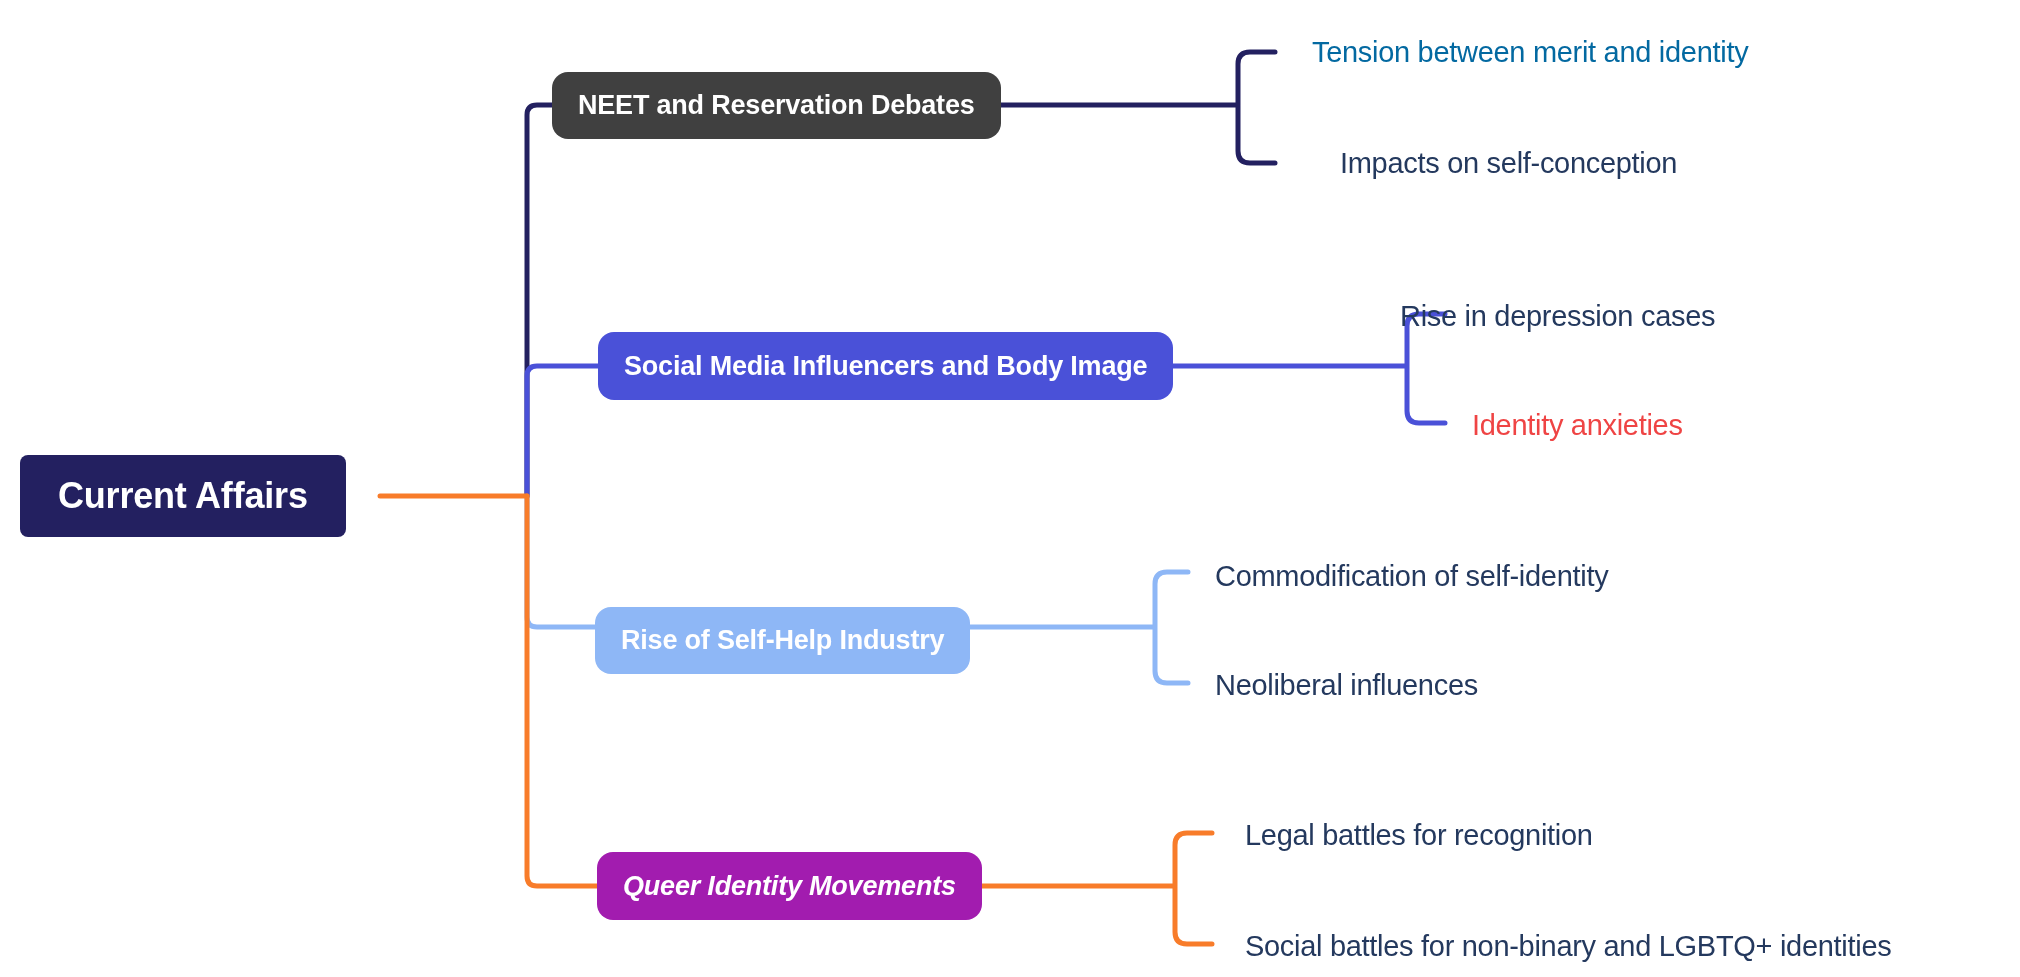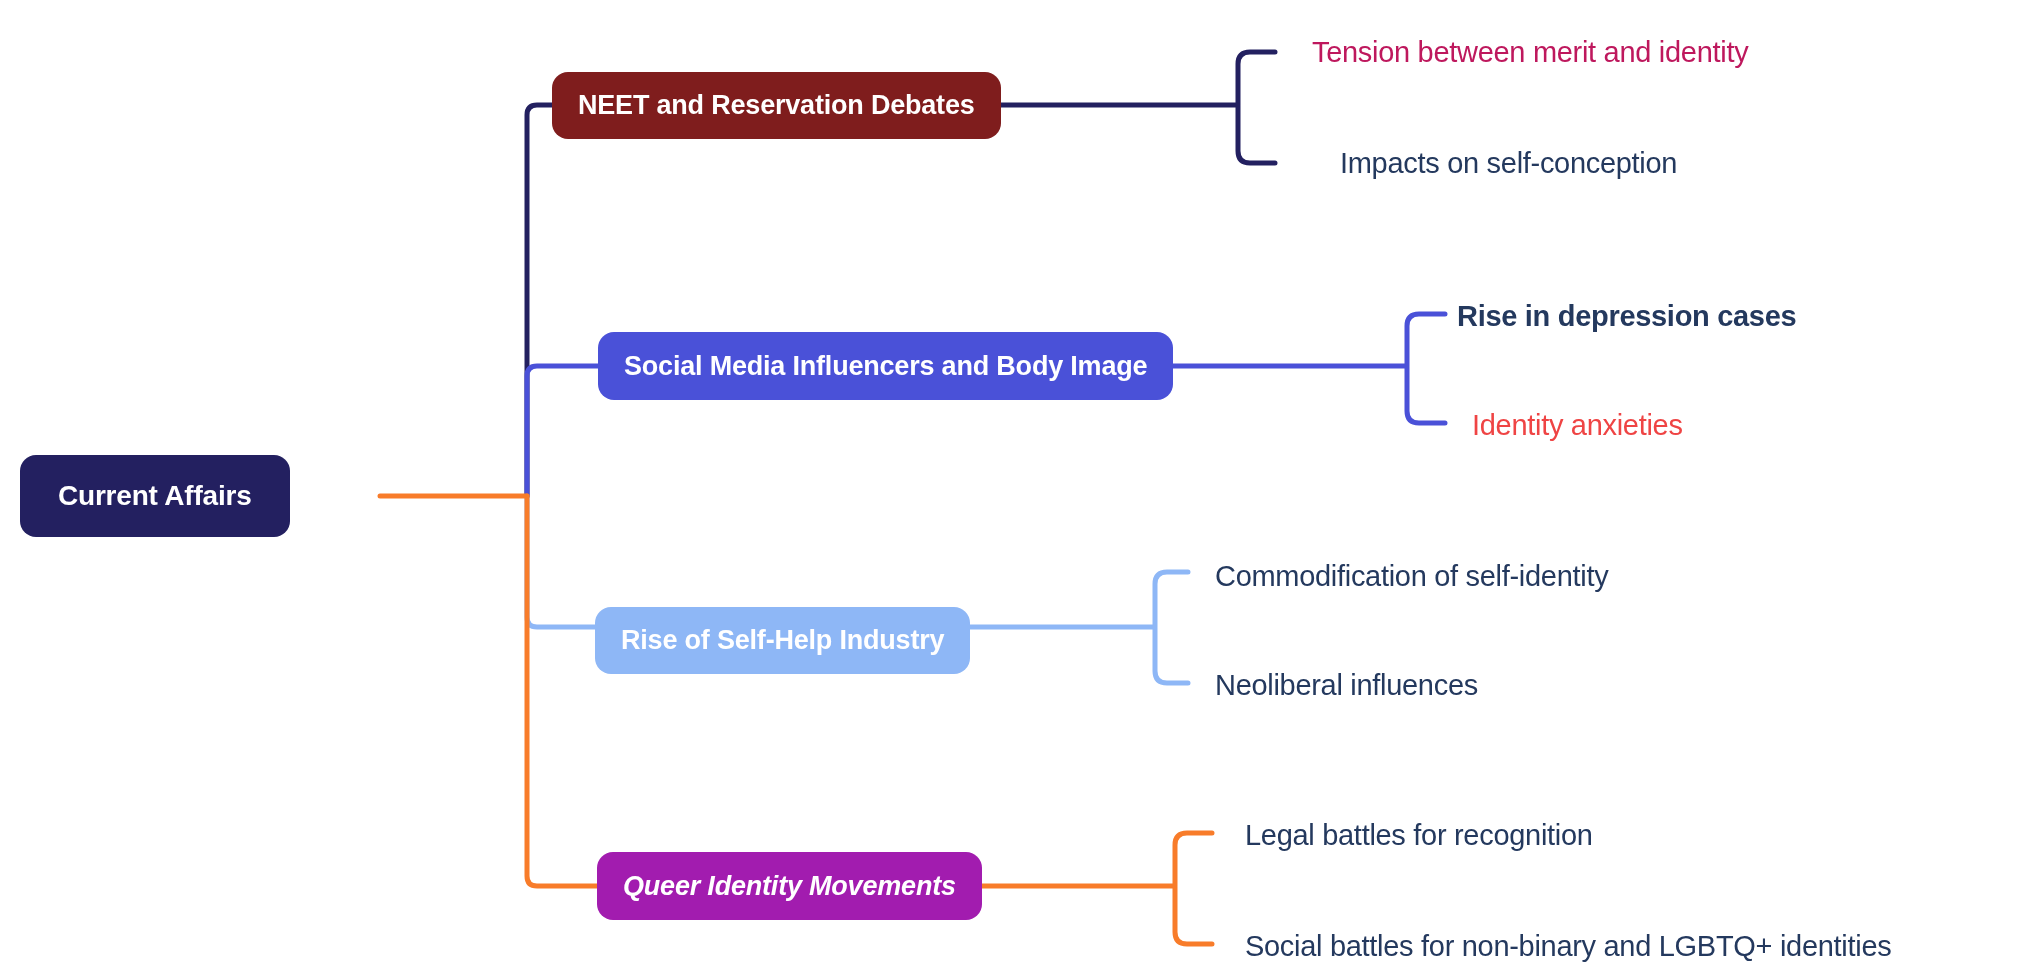--- a/index.html
+++ b/index.html
@@ -12,34 +12,34 @@
   }
   svg.wires{position:absolute;left:0;top:0;width:2020px;height:977px;}
   .node{
     position:absolute;
     display:flex;align-items:center;justify-content:center;
     color:#ffffff;font-weight:bold;white-space:nowrap;
     letter-spacing:-0.2px;
   }
   .root{
     left:20px;top:455px;height:82px;
-    padding:0 38px;border-radius:16px;font-size:28px;
+    padding:0 38px;border-radius:8px;font-size:36px;
   }
   .branch{padding:0 26px;border-radius:16px;font-size:27px;}
   .b1{left:552px;top:72px;height:67px;}
   .b2{left:598px;top:332px;height:68px;}
   .b3{left:595px;top:593px;height:67px;margin-top:14px;}
   .b4{left:597px;top:852px;height:68px;}
   .leaf{
     position:absolute;font-size:29px;letter-spacing:-0.3px;
     white-space:nowrap;line-height:30px;
   }
   .b1c1{left:1312px;top:37px;}
   .b1c2{left:1312px;top:148px;margin-left:28px;}
-  .b2c1{left:1457px;top:301px;font-weight:bold;}
+  .b2c1{left:1400px;top:301px;}
   .b2c2{left:1472px;top:410px;}
   .b3c1{left:1215px;top:561px;}
   .b3c2{left:1215px;top:670px;}
   .b4c1{left:1245px;top:820px;}
   .b4c2{left:1245px;top:931px;}
 </style>
 </head>
 <body>
 
 <div class="canvas">
@@ -52,26 +52,26 @@
 
     <path d="M527 496 V376 Q527 366 537 366 H1407 M1445 314 H1419 Q1407 314 1407 326 V411 Q1407 423 1419 423 H1445" stroke="#4A51D8"></path>
 
     <path d="M527 496 V876 Q527 886 537 886 H1175 M1212 833 H1187 Q1175 833 1175 845 V932 Q1175 944 1187 944 H1212" stroke="#F87C2A"></path>
 
     <path d="M380 496 H527" stroke="#F87C2A"></path>
   </svg>
 
   <div class="node root" style="background: rgb(35, 32, 96);">Current Affairs</div>
 
-  <div class="node branch b1" style="background: #7f1d1d;">NEET and Reservation Debates</div>
+  <div class="node branch b1" style="background: #404040;">NEET and Reservation Debates</div>
   <div class="node branch b2" style="background: rgb(74, 81, 216);">Social Media Influencers and Body Image</div>
   <div class="node branch b3" style="background: rgb(142, 183, 246);">Rise of Self-Help Industry</div>
   <div class="node branch b4" style="background: #a21caf; font-style: italic;">Queer Identity Movements</div>
 
-  <div class="leaf b1c1" style="color: #be185d; text-align: center;">Tension between merit and identity</div>
+  <div class="leaf b1c1" style="color: #0369a1; text-align: center;">Tension between merit and identity</div>
   <div class="leaf b1c2" style="color: rgb(36, 57, 94);">Impacts on self-conception</div>
 
   <div class="leaf b2c1" style="color: rgb(36, 57, 94);">Rise in depression cases</div>
   <div class="leaf b2c2" style="color: #ef4444;">Identity anxieties</div>
 
   <div class="leaf b3c1" style="color: rgb(36, 57, 94);">Commodification of self-identity</div>
   <div class="leaf b3c2" style="color: rgb(36, 57, 94);">Neoliberal influences</div>
 
   <div class="leaf b4c1" style="color: rgb(36, 57, 94);">Legal battles for recognition</div>
   <div class="leaf b4c2" style="color: rgb(36, 57, 94);">Social battles for non-binary and LGBTQ+ identities</div>

